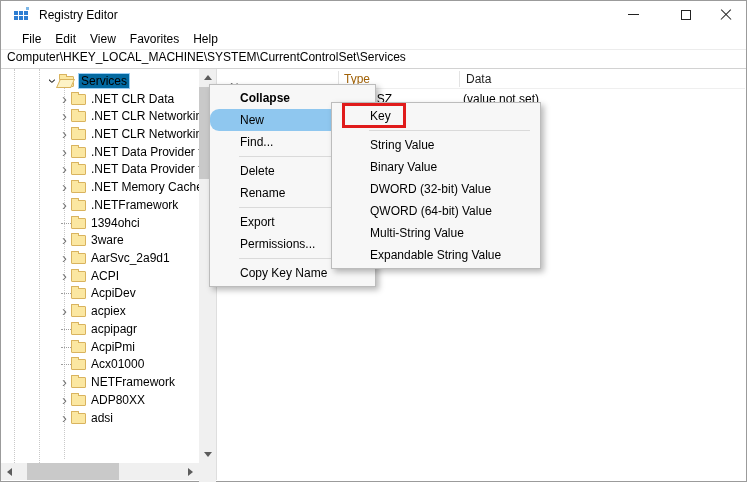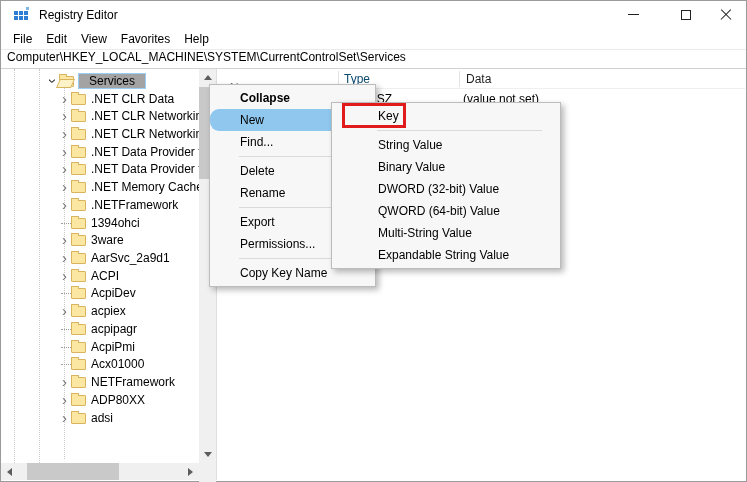--- a/index.html
+++ b/index.html
@@ -20,82 +20,82 @@
   .win-title { position:absolute; left:38px; top:7px; font-size:12px; }
   .winbtn { position:absolute; top:0; width:46px; height:27px; display:flex; align-items:center; justify-content:center; }
   .btn-min { left:609px; } .btn-max { left:662px; } .btn-close { left:702px; width:45px; }
   .glyph-min { width:11px; height:0; border-top:1.5px solid #222; }
   .glyph-max { width:10px; height:10px; border:1.2px solid #222; }
   .glyph-close { position:relative; width:12px; height:12px; }
   .glyph-close::before,.glyph-close::after { content:""; position:absolute; left:-1px; top:5px; width:14px; height:1.4px; background:#222; }
   .glyph-close::before { transform:rotate(45deg);} .glyph-close::after { transform:rotate(-45deg);}
 
   
-  .menubar { position:absolute; top:27px; left:0; right:0; height:21px; display:flex; align-items:center; padding-left:5px; }
+  .menubar { position:absolute; top:27px; left:0; right:0; height:21px; display:flex; align-items:center; padding-left:14px; }
   .menubar .mitem { padding:2px 7px; }
   .addressbar { position:absolute; top:48px; left:0; right:0; height:20px; border-top:1px solid #ececec; border-bottom:1px solid #d2d2d2; display:flex; padding-left:6px; background:#fff; }
 
   
   .tree { position:absolute; top:68px; left:0; width:198px; height:394px; overflow:hidden; background:#fff; padding-top:3px; }
   .guide { position:absolute; top:0; bottom:0; width:0; border-left:1px dotted #c9c9c9; }
   .g1{left:13px;} .g2{left:38px;} .g3{left:63px; top:16px; bottom:4px;}
   .trow { height:17.72px; display:flex; align-items:center; white-space:nowrap; position:relative; }
   .ind1 { width:45px; flex:none; } .ind2 { width:57px; flex:none; }
   .chev { width:13px; height:16px; flex:none; display:flex; align-items:center; justify-content:center; color:#757575; font-size:15px; }
   .chev::before { content:"\203A"; line-height:10px; }
   .chev.exp { color:#1c1c1c; }
   .chev.exp::before { display:inline-block; transform:rotate(90deg); }
   .chev.leaf::before { content:""; }
   .chev.leaf { position:relative; }
   .chev.leaf::after { content:""; position:absolute; left:3px; top:8px; width:10px; border-top:1px dotted #9d9d9d; }
   .folder { width:15px; height:11px; background:#fbe7a1; border:1px solid #d9b35e; border-radius:1px; position:relative; flex:none; margin-top:1px; }
   .folder::before { content:""; position:absolute; top:-3px; left:-1px; width:6px; height:2px; background:#fbe7a1; border:1px solid #d9b35e; border-bottom:none; border-radius:1px 1px 0 0; }
   .folder.open::after { content:""; position:absolute; left:-2px; top:2px; width:13px; height:7px; background:#fdf3c6; border:1px solid #d9b35e; transform:skewX(-24deg); }
   .tlabel { margin-left:5px; }
-  .tlabel.sel { background:#a3a3a3; outline:1px solid #9bcef5; padding:0 10px; }
+  .tlabel.sel { background:#0369a1; outline:1px solid #9bcef5; padding:0 2px; }
 
   
   .vscroll { position:absolute; left:198px; top:68px; width:17px; height:394px; background:#f0f0f0; }
   .sbtn { position:absolute; width:17px; height:17px; display:flex; align-items:center; justify-content:center; }
   .tri-up { width:0; height:0; border-left:4px solid transparent; border-right:4px solid transparent; border-bottom:5px solid #5c5c5c; }
   .tri-down { width:0; height:0; border-left:4px solid transparent; border-right:4px solid transparent; border-top:5px solid #5c5c5c; }
   .tri-left { width:0; height:0; border-top:4px solid transparent; border-bottom:4px solid transparent; border-right:5px solid #5c5c5c; }
   .tri-right { width:0; height:0; border-top:4px solid transparent; border-bottom:4px solid transparent; border-left:5px solid #5c5c5c; }
   .vthumb { position:absolute; left:0; top:18px; width:17px; height:92px; background:#c9c9c9; }
   .hscroll { position:absolute; left:0; top:462px; width:198px; height:17px; background:#f0f0f0; }
   .hthumb { position:absolute; left:26px; top:0; width:92px; height:17px; background:#c9c9c9; }
   .hbtn-l { left:0; top:0; } .hbtn-r { left:181px; top:0; }
   .vbtn-u { top:0; left:0; } .vbtn-d { top:377px; left:0; }
   .corner { position:absolute; left:198px; top:462px; width:17px; height:19px; background:#f0f0f0; }
   .splitter { position:absolute; left:215px; top:68px; width:1px; bottom:1px; background:#dedede; }
 
   
   .list { position:absolute; left:217px; top:68px; right:1px; height:393px; background:#fff; }
   .lheader { position:absolute; top:0; left:0; right:0; height:20px; border-bottom:1px solid #efefef; }
   .hname { position:absolute; left:11px; top:12px; color:#737373;font-style:italic; }
-  .htype { position:absolute; left:126px; top:3px; color:#0c4a6e; }
+  .htype { position:absolute; left:126px; top:3px; color:#a16207; }
   .hdata { position:absolute; left:248px; top:3px; color:#1f1f1f; }
   .hsep { position:absolute; top:2px; height:16px; width:1px; background:#e3e3e3; }
   .hsep1 { left:120px; } .hsep2 { left:241px; }
   .lrow { position:absolute; top:21px; left:0; right:0; height:18px; }
   .ab-icon { position:absolute; left:8px; top:3px; width:15px; height:11px; border:1px solid #9eb4cc; font-size:8px; color:#c22; text-align:center; line-height:9px; background:#fff; }
   .rname { position:absolute; left:27px; top:2px; }
   .rtype { position:absolute; left:126px; top:2px; }
   .rdata { position:absolute; left:245px; top:2px; }
 
   
   .cmenu { position:absolute; left:160px; top:83px; width:167px; background:#f7f7f7; border:1px solid #bcbcbc; box-shadow:3px 3px 6px rgba(0,0,0,.28); padding:2px 0; z-index:10;margin-left:48px; }
   .citem { height:22px; line-height:22px; padding-left:30px; position:relative; }
   .citem.bold { font-weight:bold; }
   .citem.hl { background:#8fc7ef;border-radius:9px; }
   .subarrow { position:absolute; right:8px; top:0; font-size:15px; color:#2a2a2a; line-height:21px; }
   .msep { height:1px; background:#dadada; margin:3px 2px 3px 29px; }
 
   
-  .smenu { position:absolute; left:330px; top:101px; width:230px; background:#f7f7f7; border:1px solid #bcbcbc; box-shadow:3px 3px 6px rgba(0,0,0,.28); padding:2px 16px; z-index:11; }
+  .smenu { position:absolute; left:330px; top:101px; width:210px; background:#f7f7f7; border:1px solid #bcbcbc; box-shadow:3px 3px 6px rgba(0,0,0,.28); padding:2px 8px; z-index:11; }
   .sitem { height:22px; line-height:22px; padding-left:30px; }
 
   
   .redbox { position:absolute; left:341px; top:102px; width:64px; height:25px; border:3px solid #e01b1b; z-index:12; }
 </style>
 </head>
 <body>
 
 <div class="window">
 

